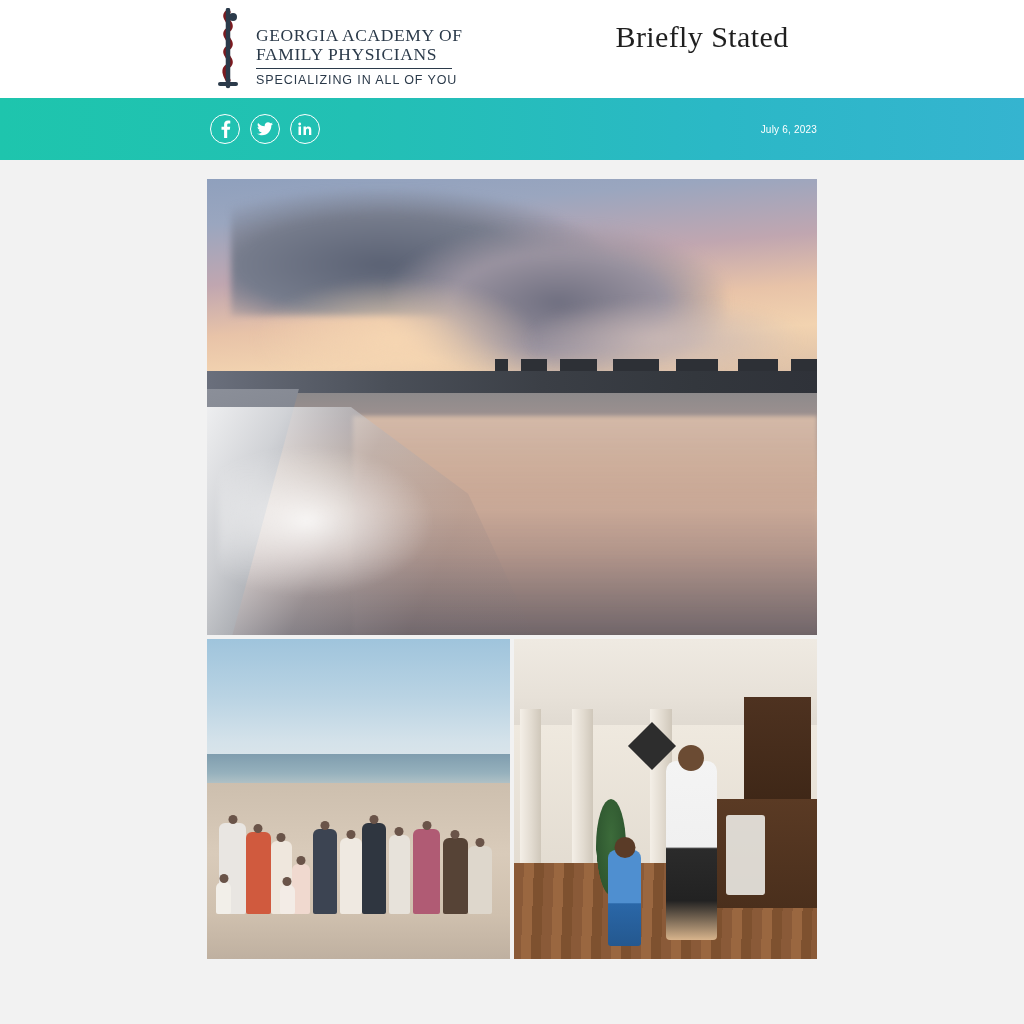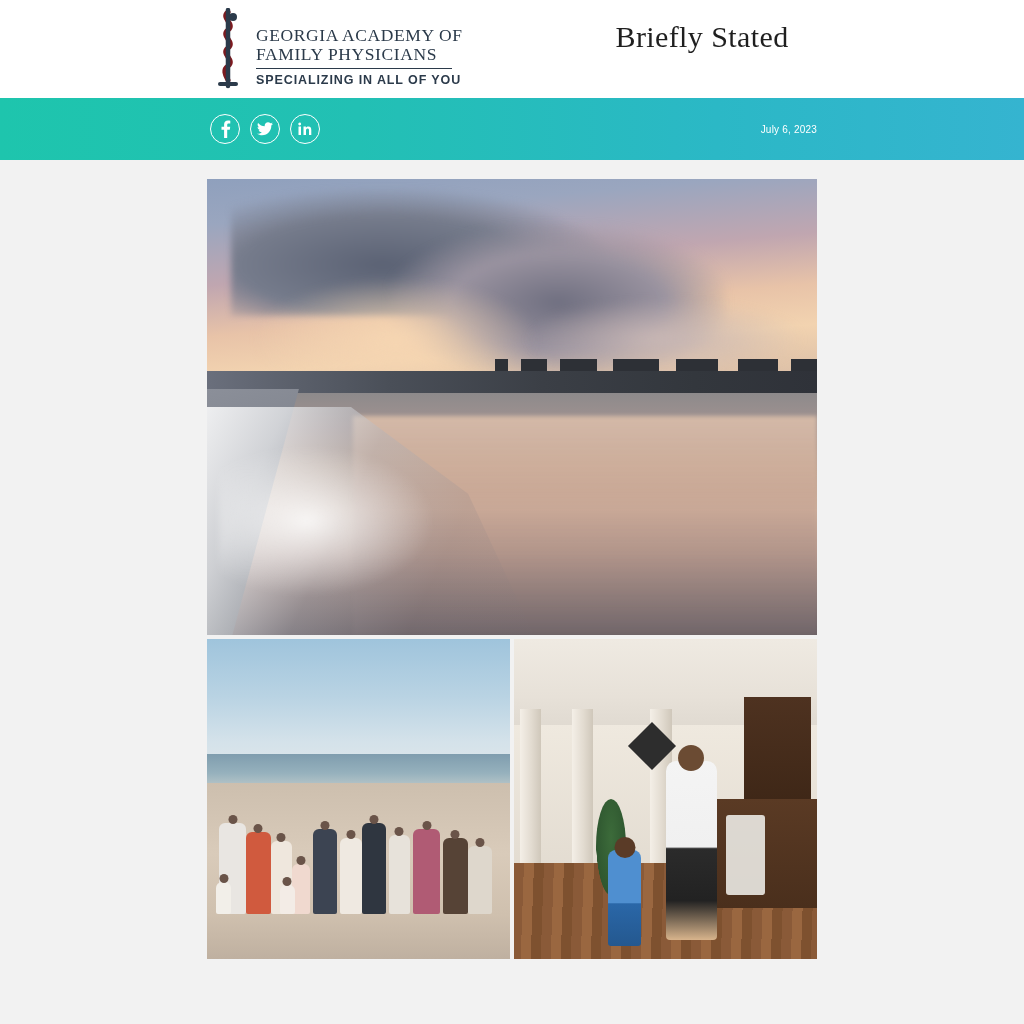--- a/index.html
+++ b/index.html
@@ -55,21 +55,21 @@
   }
   .logo-rule {
     height: 1px;
     background: #2b3a4a;
     margin: 4px 0 4px 0;
     width: 196px;
   }
   .logo-tag {
     font-family: "Liberation Sans", sans-serif;
     font-size: 12.5px;
-    font-weight: bold;
+    font-weight: normal;
     letter-spacing: 0.9px;
     color: #2b3a4a;
   }
   .masthead {
     position: absolute;
     left: 0;
     right: 0;
     top: 20px;
     text-align: center;
     margin-left: 380px;

